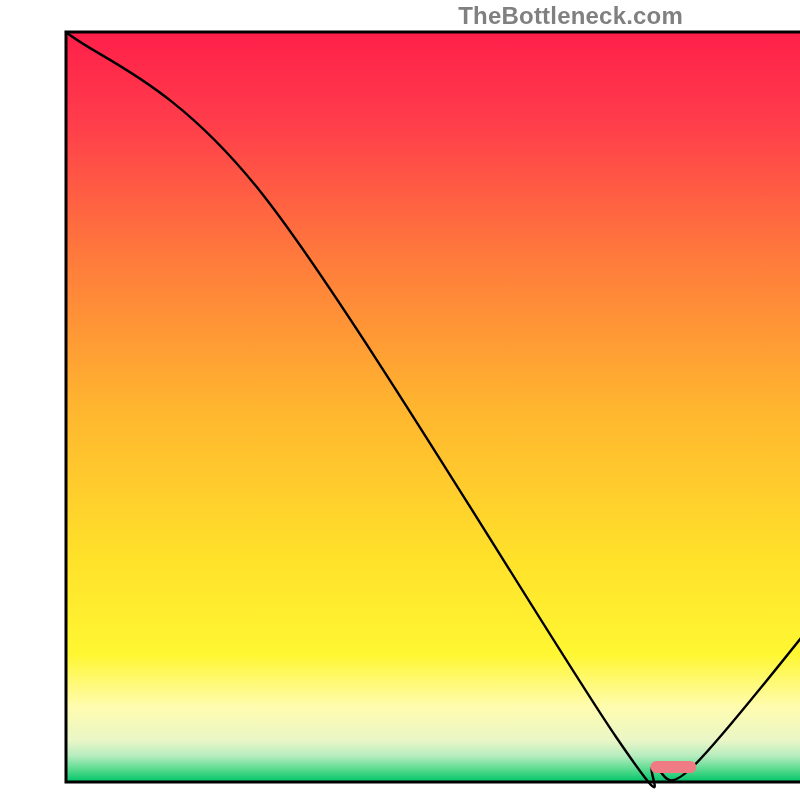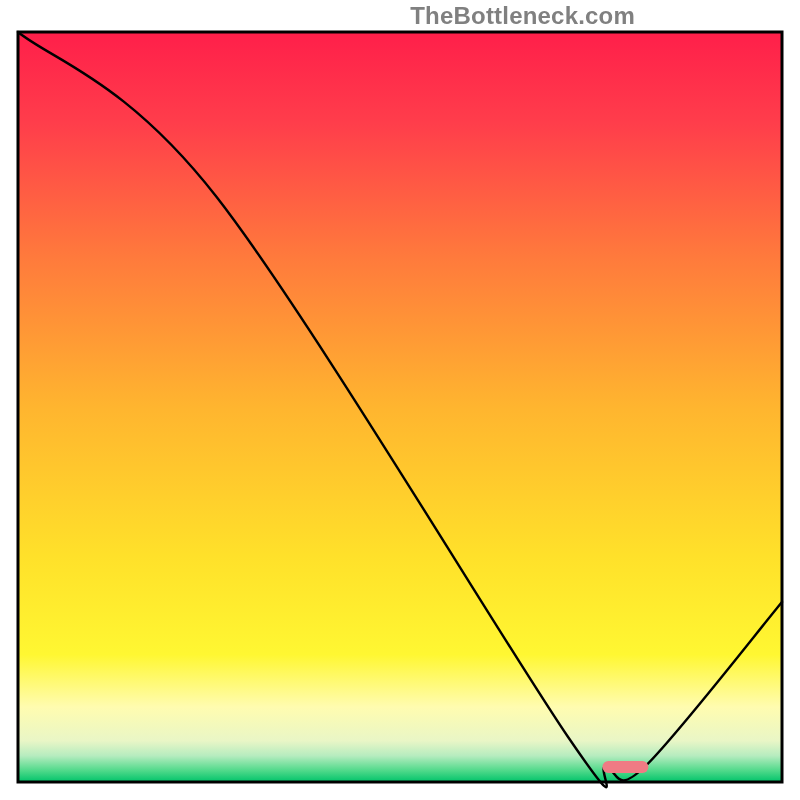--- a/index.html
+++ b/index.html
@@ -7,20 +7,21 @@
     padding: 0;
     width: 800px;
     height: 800px;
     background: #ffffff;
     font-family: Arial, Helvetica, sans-serif;
   }
   .wrap {
     position: relative;
     width: 645px;
     height: 800px;
+    margin-left: 48px;
   }
   .watermark {
     position: absolute;
     top: 2px;
     right: 10px;
     font-size: 24px;
     font-weight: 700;
     color: #808080;
     letter-spacing: 0.2px;
   }

